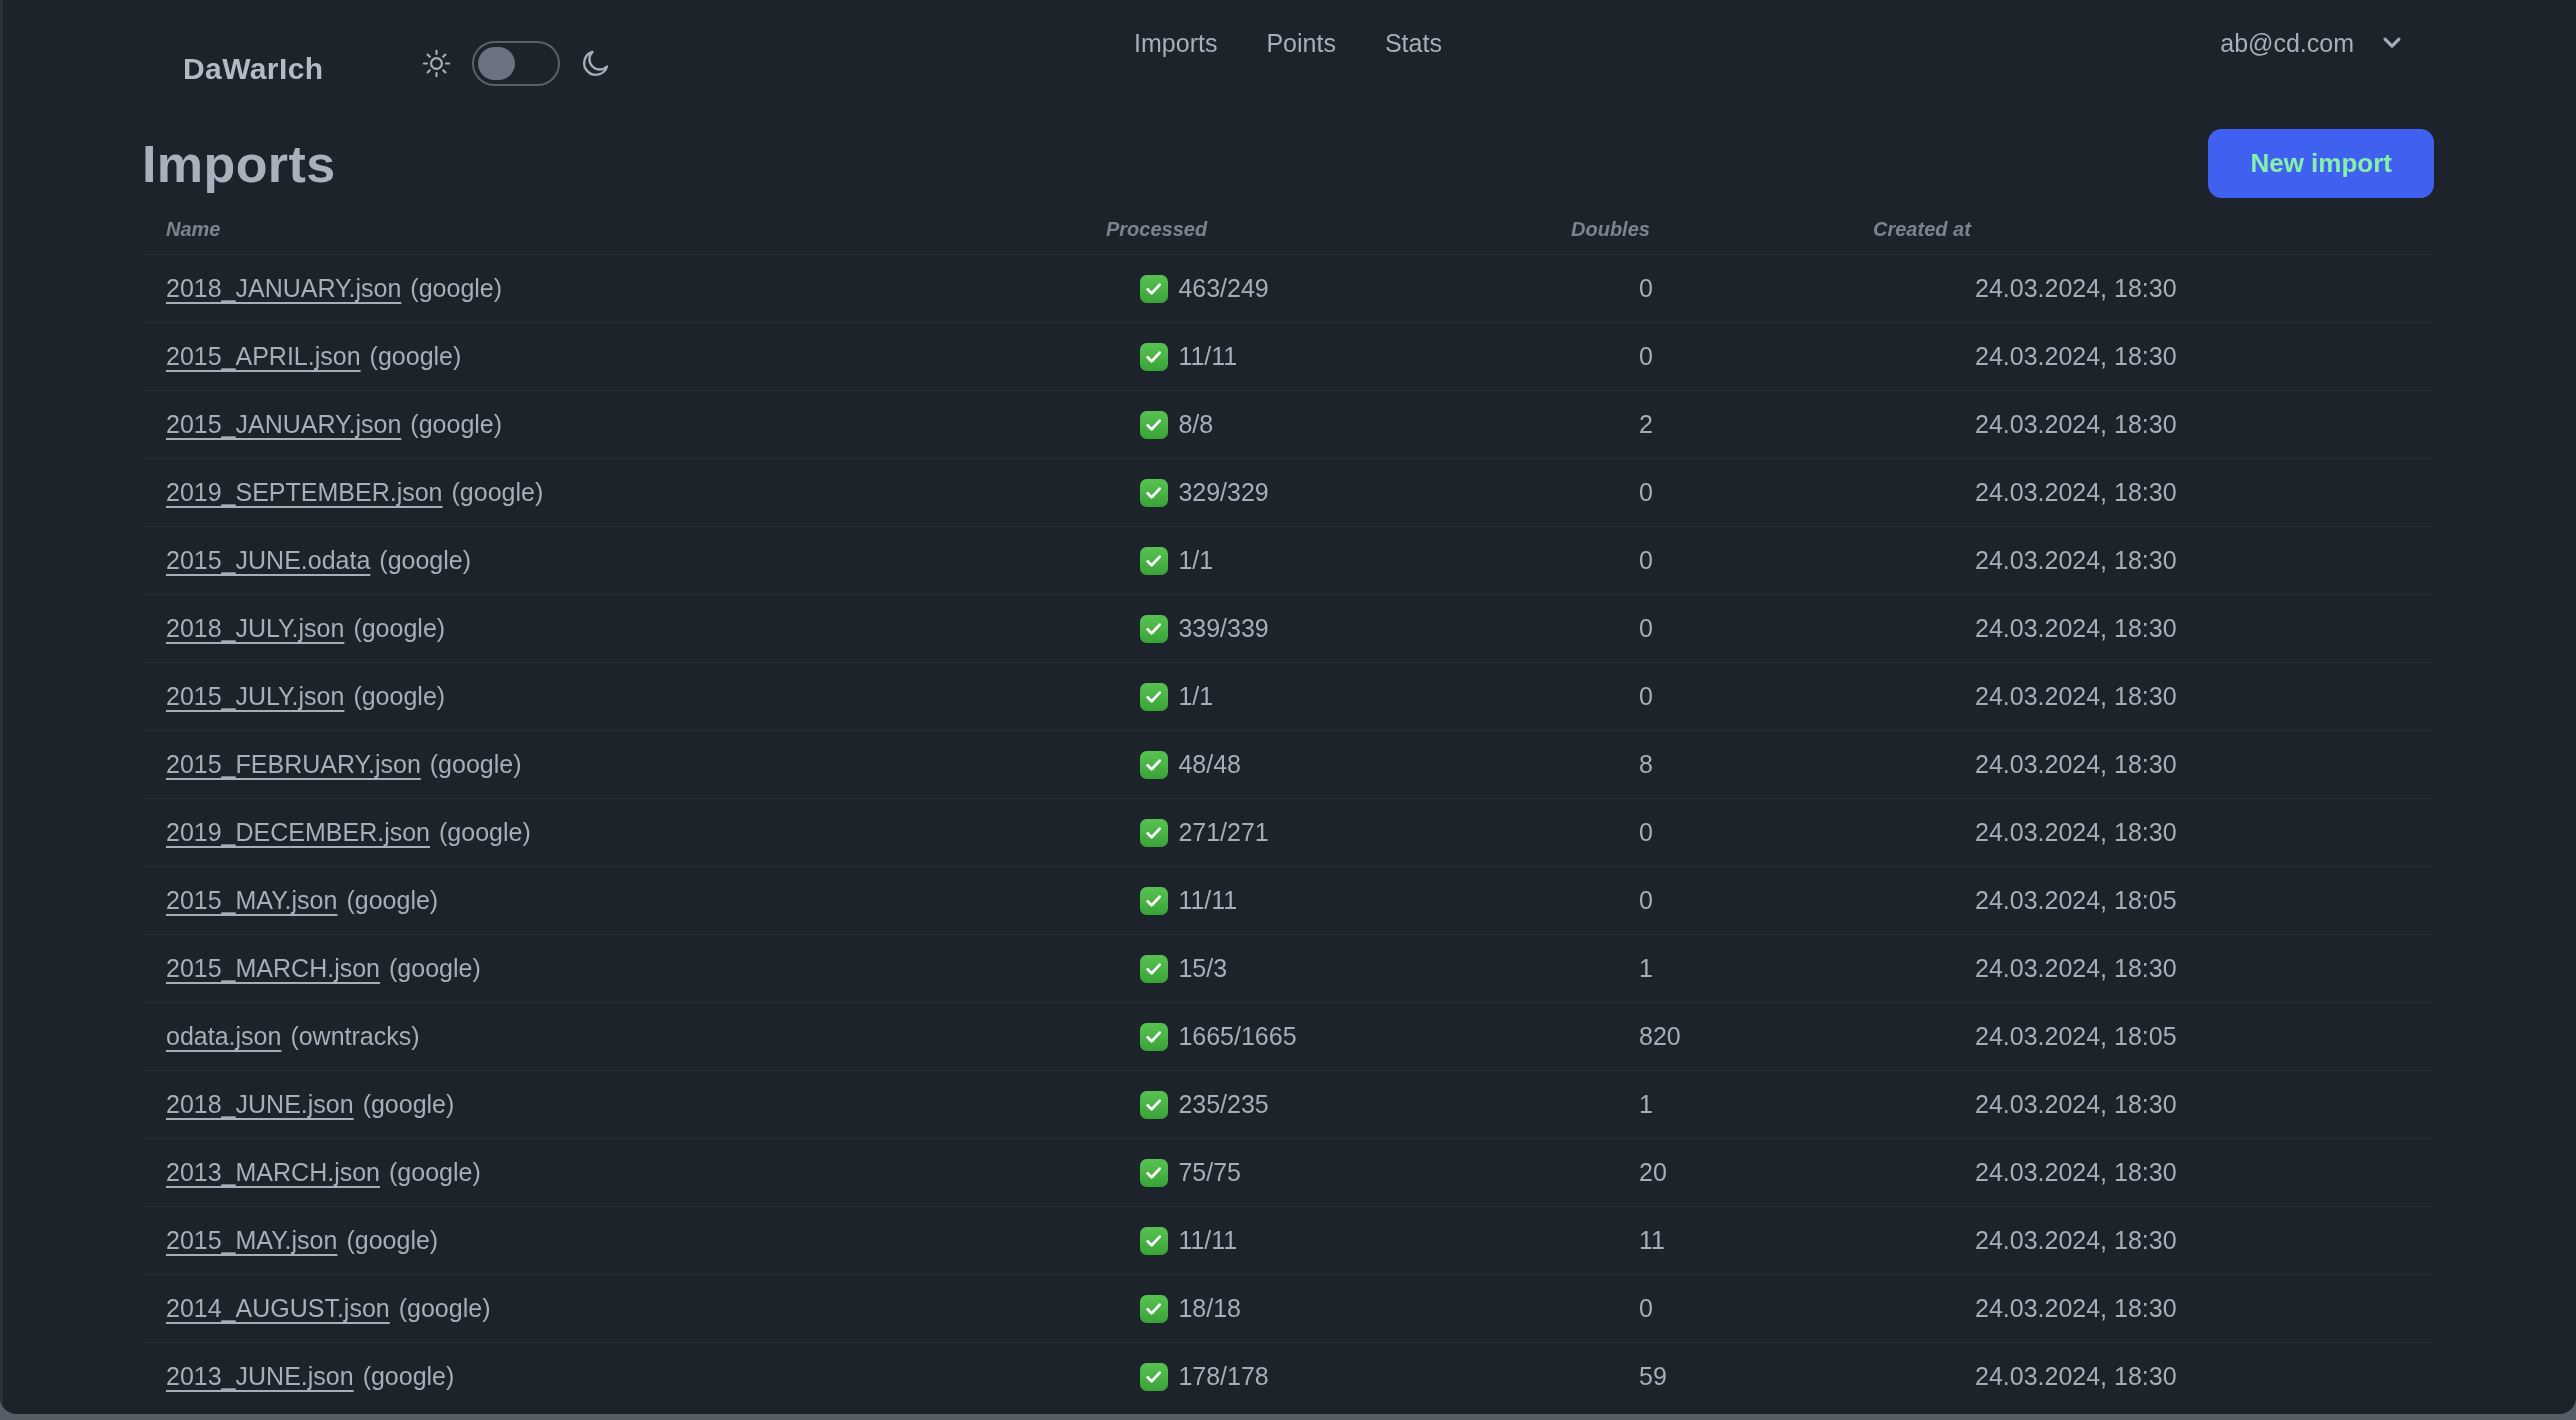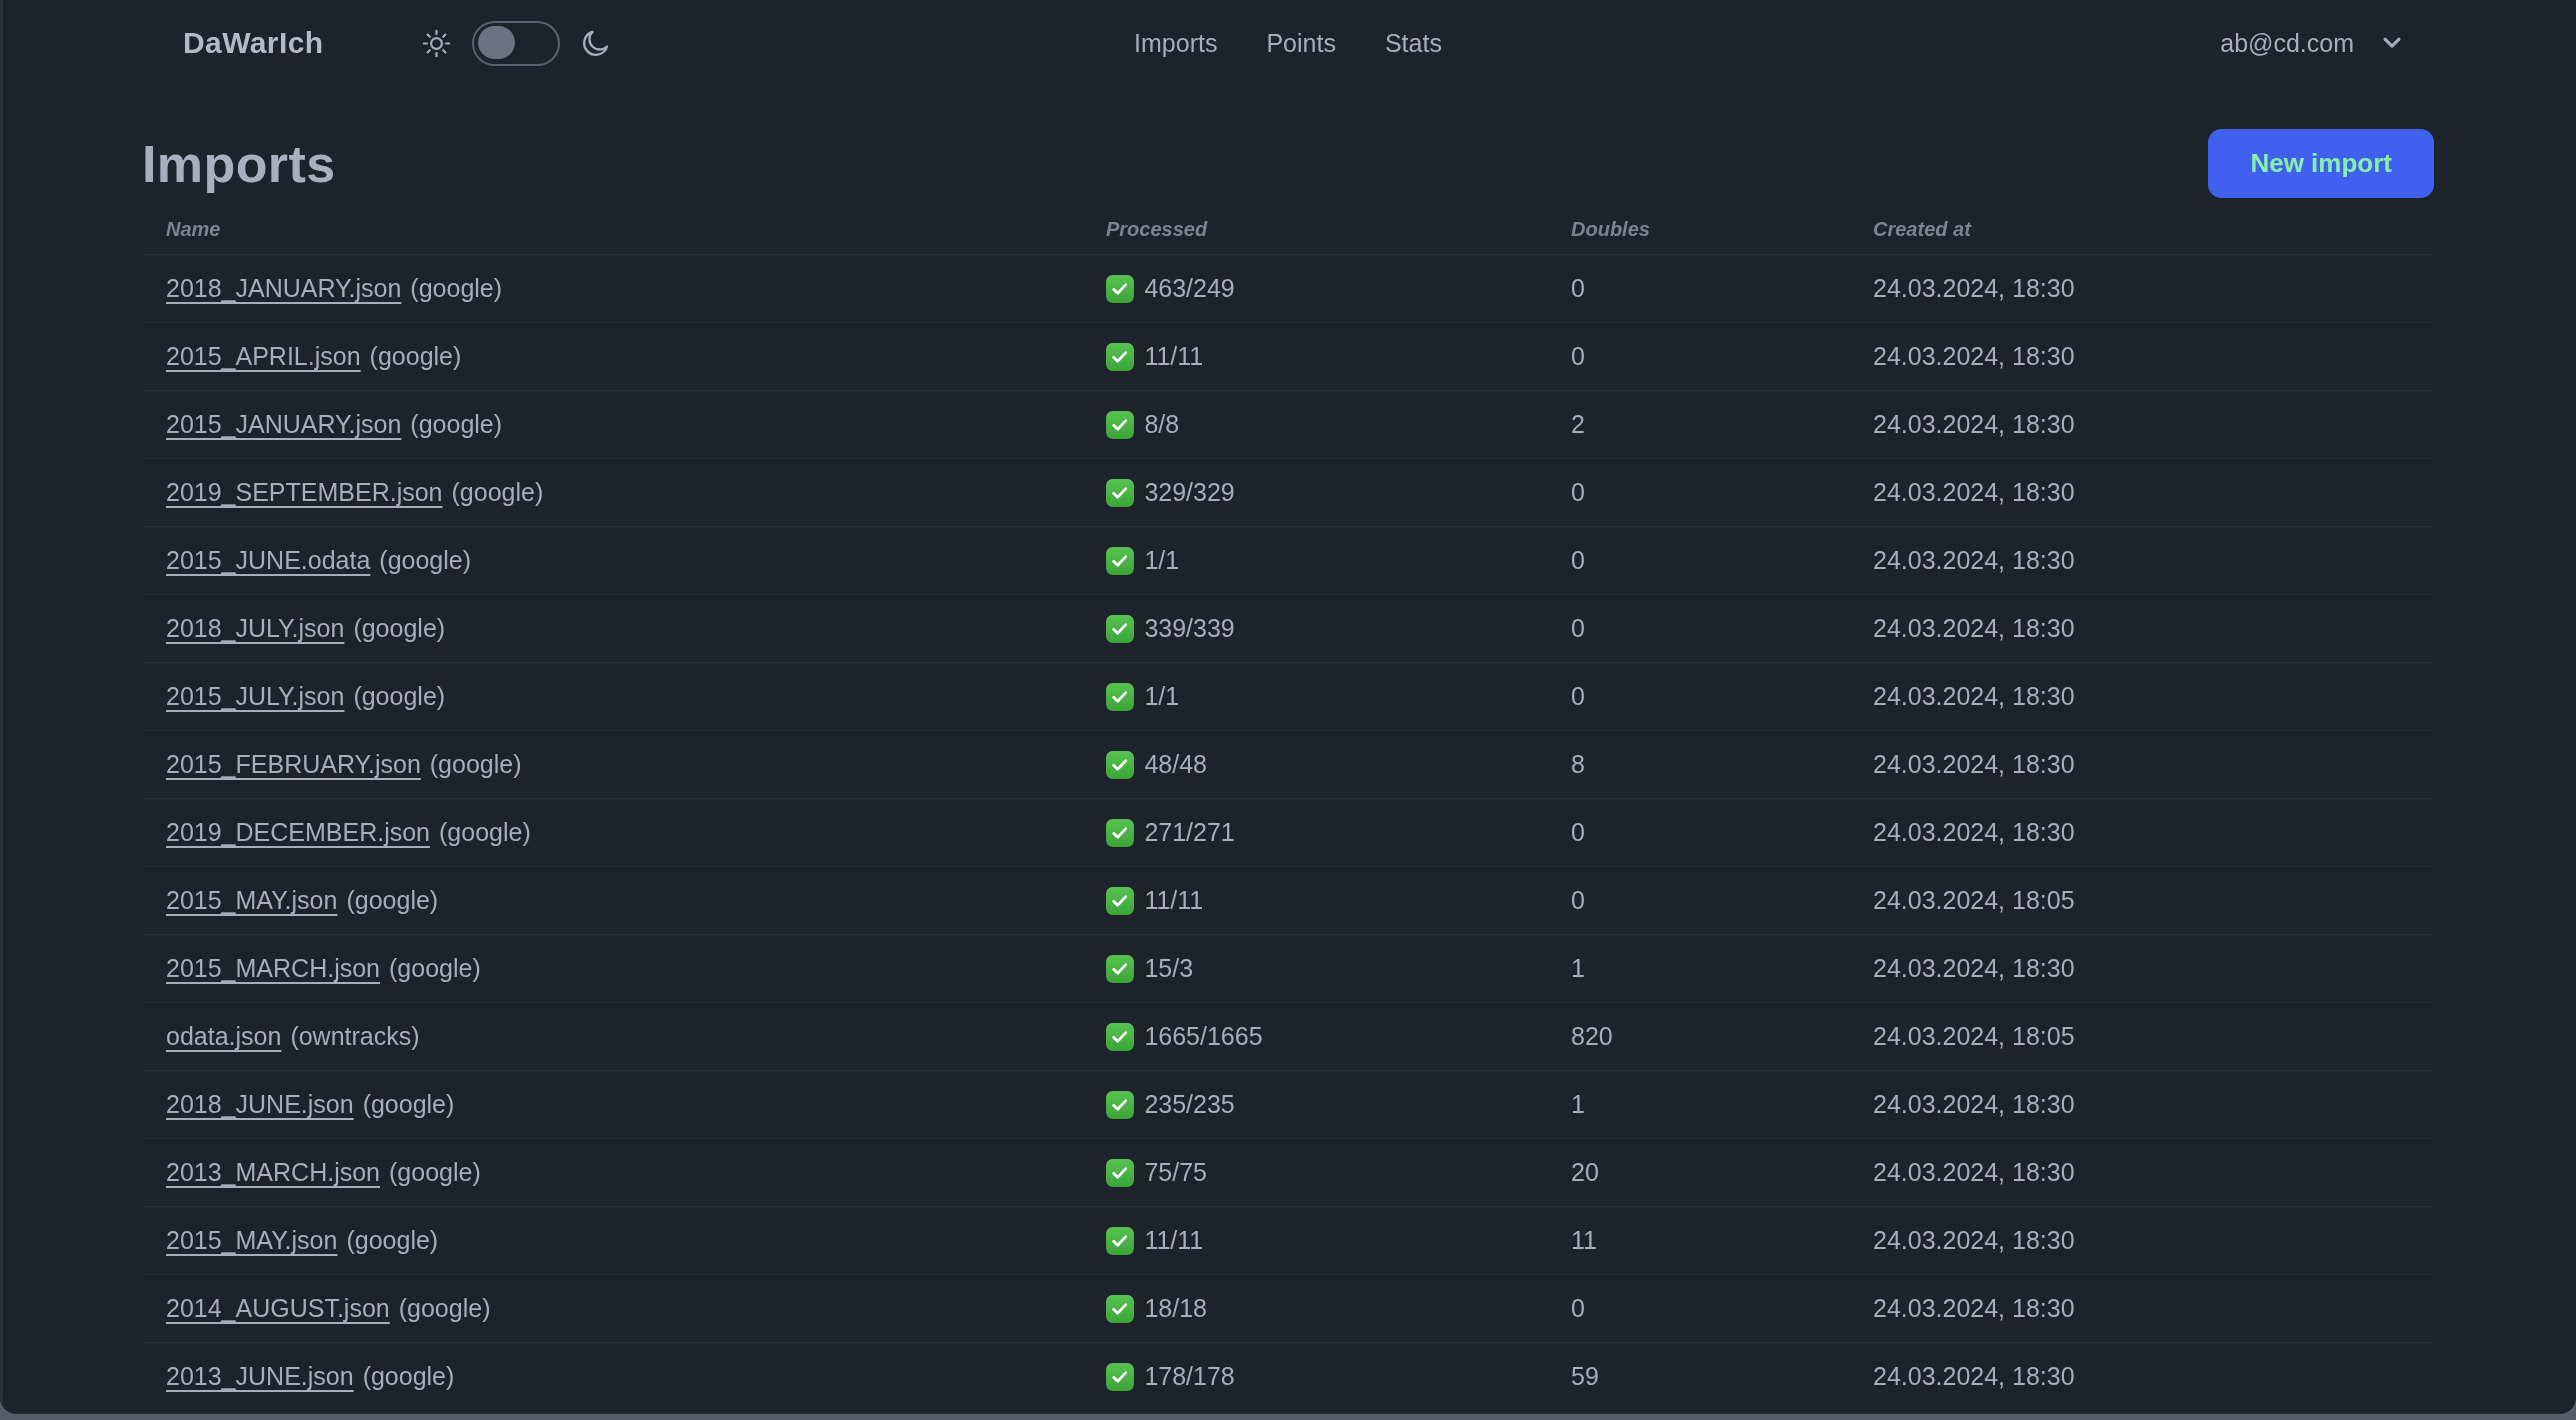--- a/index.html
+++ b/index.html
@@ -4,21 +4,21 @@
 <style>
   html,body{margin:0;padding:0;background:#1d232a;overflow:hidden;}
   body{width:2576px;height:1421px;font-family:"Liberation Sans",sans-serif;color:#a6adbb;}
   .page{position:relative;width:2576px;height:1421px;background:#575d66;}
   .surface{position:absolute;top:0;left:0;width:2576px;height:1414px;background:#1d232a;
            border-bottom-left-radius:16.4px;border-bottom-right-radius:16.4px;overflow:hidden;}
   .surface::before{content:"";position:absolute;left:0;top:0;bottom:0;width:3px;background:#2b323c;}
 
   
   .navbar{position:relative;height:86px;}
-  .nav-left{position:absolute;left:183px;top:0;height:86px;display:flex;align-items:center;}
+  .nav-left{position:absolute;left:183px;top:0;height:86px;display:flex;align-items:flex-end;}
   .brand{font-size:30px;font-weight:700;color:#b3bac6;letter-spacing:0.4px;cursor:pointer;}
   .theme-toggle{display:flex;align-items:center;gap:19.4px;margin-left:98px;cursor:pointer;}
   .icon-sun svg,.icon-moon svg{display:block;}
   .toggle-track{position:relative;width:88px;height:45px;border:2.2px solid #5a616c;border-radius:24px;box-sizing:border-box;}
   .toggle-knob{position:absolute;left:3.7px;top:3.7px;width:37px;height:33px;border-radius:19.4px;background:#6b7380;}
 
   .nav-center{position:absolute;left:50%;top:0;height:86px;transform:translateX(-50%);
               display:flex;align-items:center;gap:49px;}
   .nav-link{font-size:25px;color:#a6adbb;cursor:pointer;white-space:nowrap;}
 
@@ -31,21 +31,21 @@
   .page-title{margin:0;font-size:52px;font-weight:800;color:#a9b0bd;letter-spacing:0.4px;}
   .btn-primary{border:none;outline:none;height:69px;padding:0 42px;border-radius:13.4px;
                background:#4060ef;color:#86efac;font-size:26px;font-weight:600;
                font-family:"Liberation Sans",sans-serif;cursor:pointer;}
 
   
   .table{margin-top:0;}
   .thead,.trow{display:grid;grid-template-columns:940px 465px 302px 1fr;}
   .thead{height:49px;align-items:center;font-style:italic;}
   .th{font-size:20px;font-weight:600;color:#7b8391;padding-left:24px;}
-  .trow{height:67px;align-items:center;border-top:1.5px solid rgba(255,255,255,0.05);}
+  .trow{height:67px;align-items:center;border-top:1.5px solid rgba(255,255,255,0.05);gap:34px;}
   .trow:first-child{border-top:none;}
   .tbody .trow:first-child{border-top:1.5px solid rgba(255,255,255,0.05);}
   .cell{display:flex;align-items:center;font-size:25px;color:#a6adbb;padding-left:24px;white-space:nowrap;}
   .file-link{color:#a6adbb;text-decoration:underline;text-underline-offset:4.5px;text-decoration-thickness:1.5px;cursor:pointer;}
   .src{margin-left:9px;}
   .check{display:inline-flex;align-items:center;justify-content:center;width:28px;height:28px;margin-right:10.4px;
          border-radius:6.7px;background:linear-gradient(180deg,#58c351 0%,#3aa338 100%);flex:0 0 auto;}
   .check svg{display:block;}
 
   

